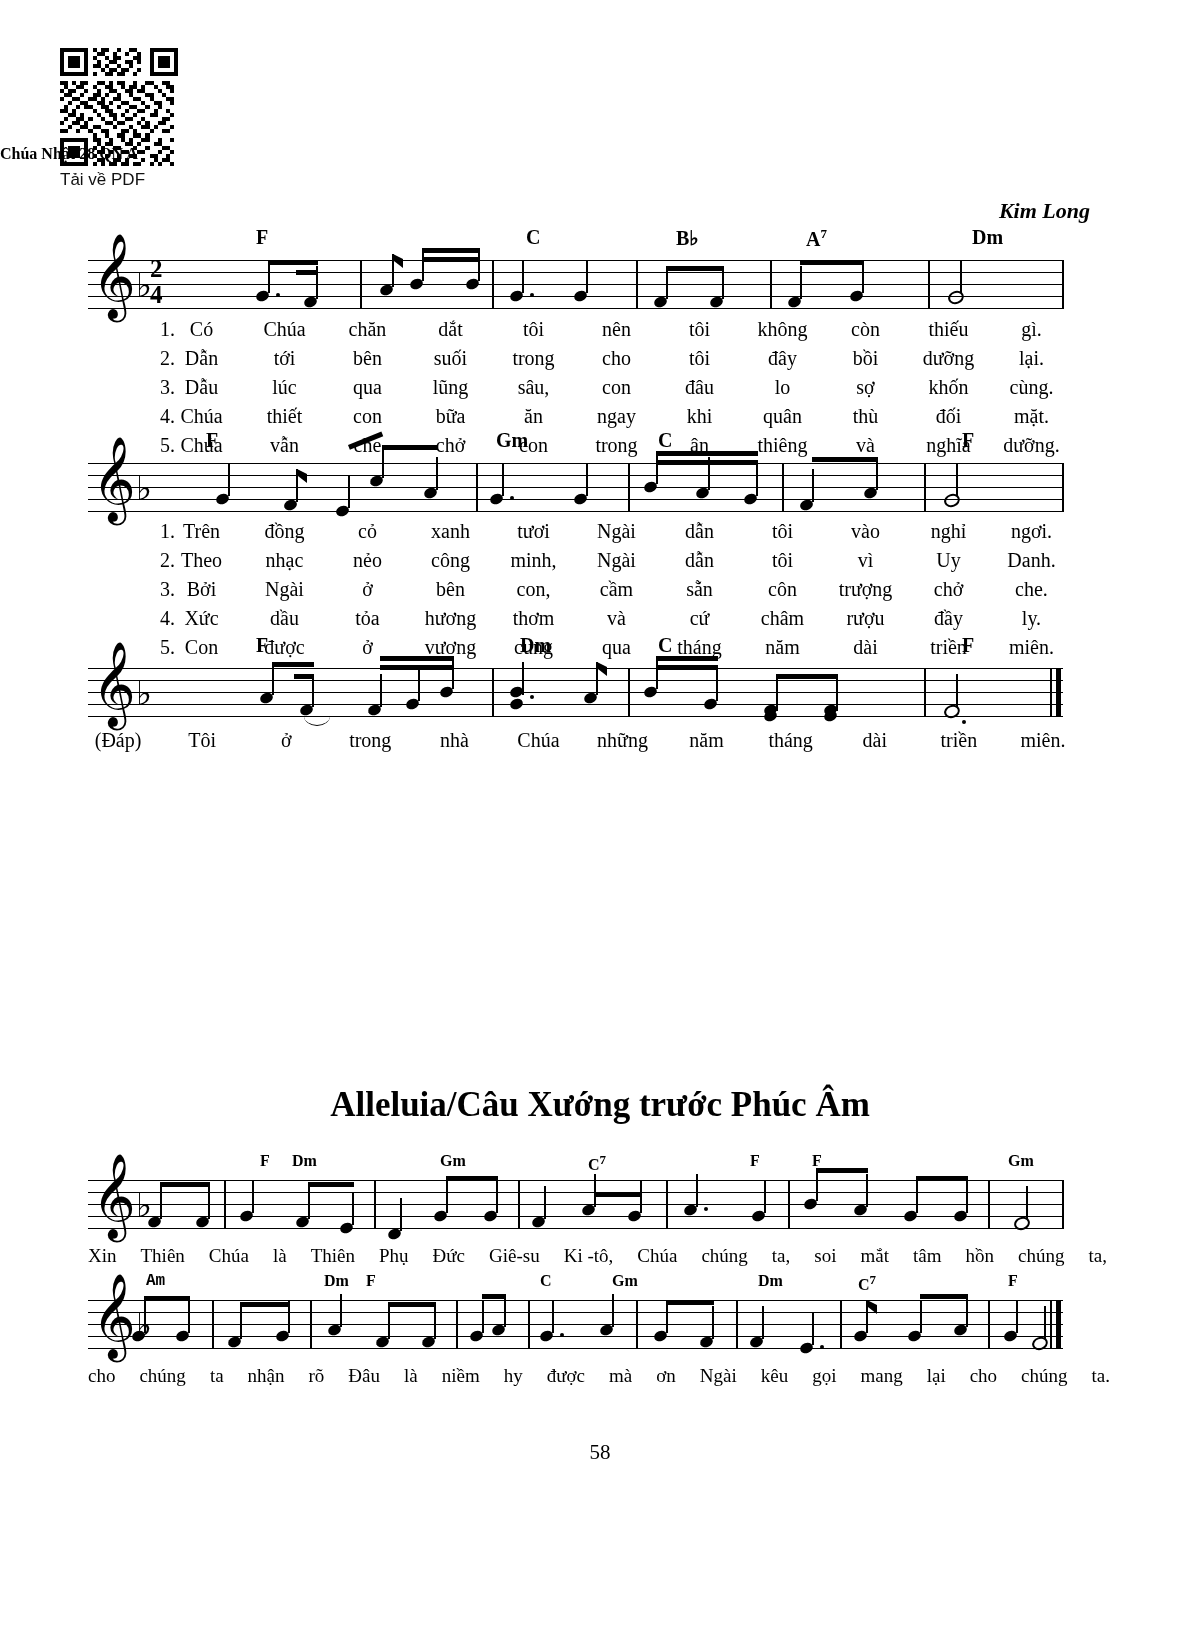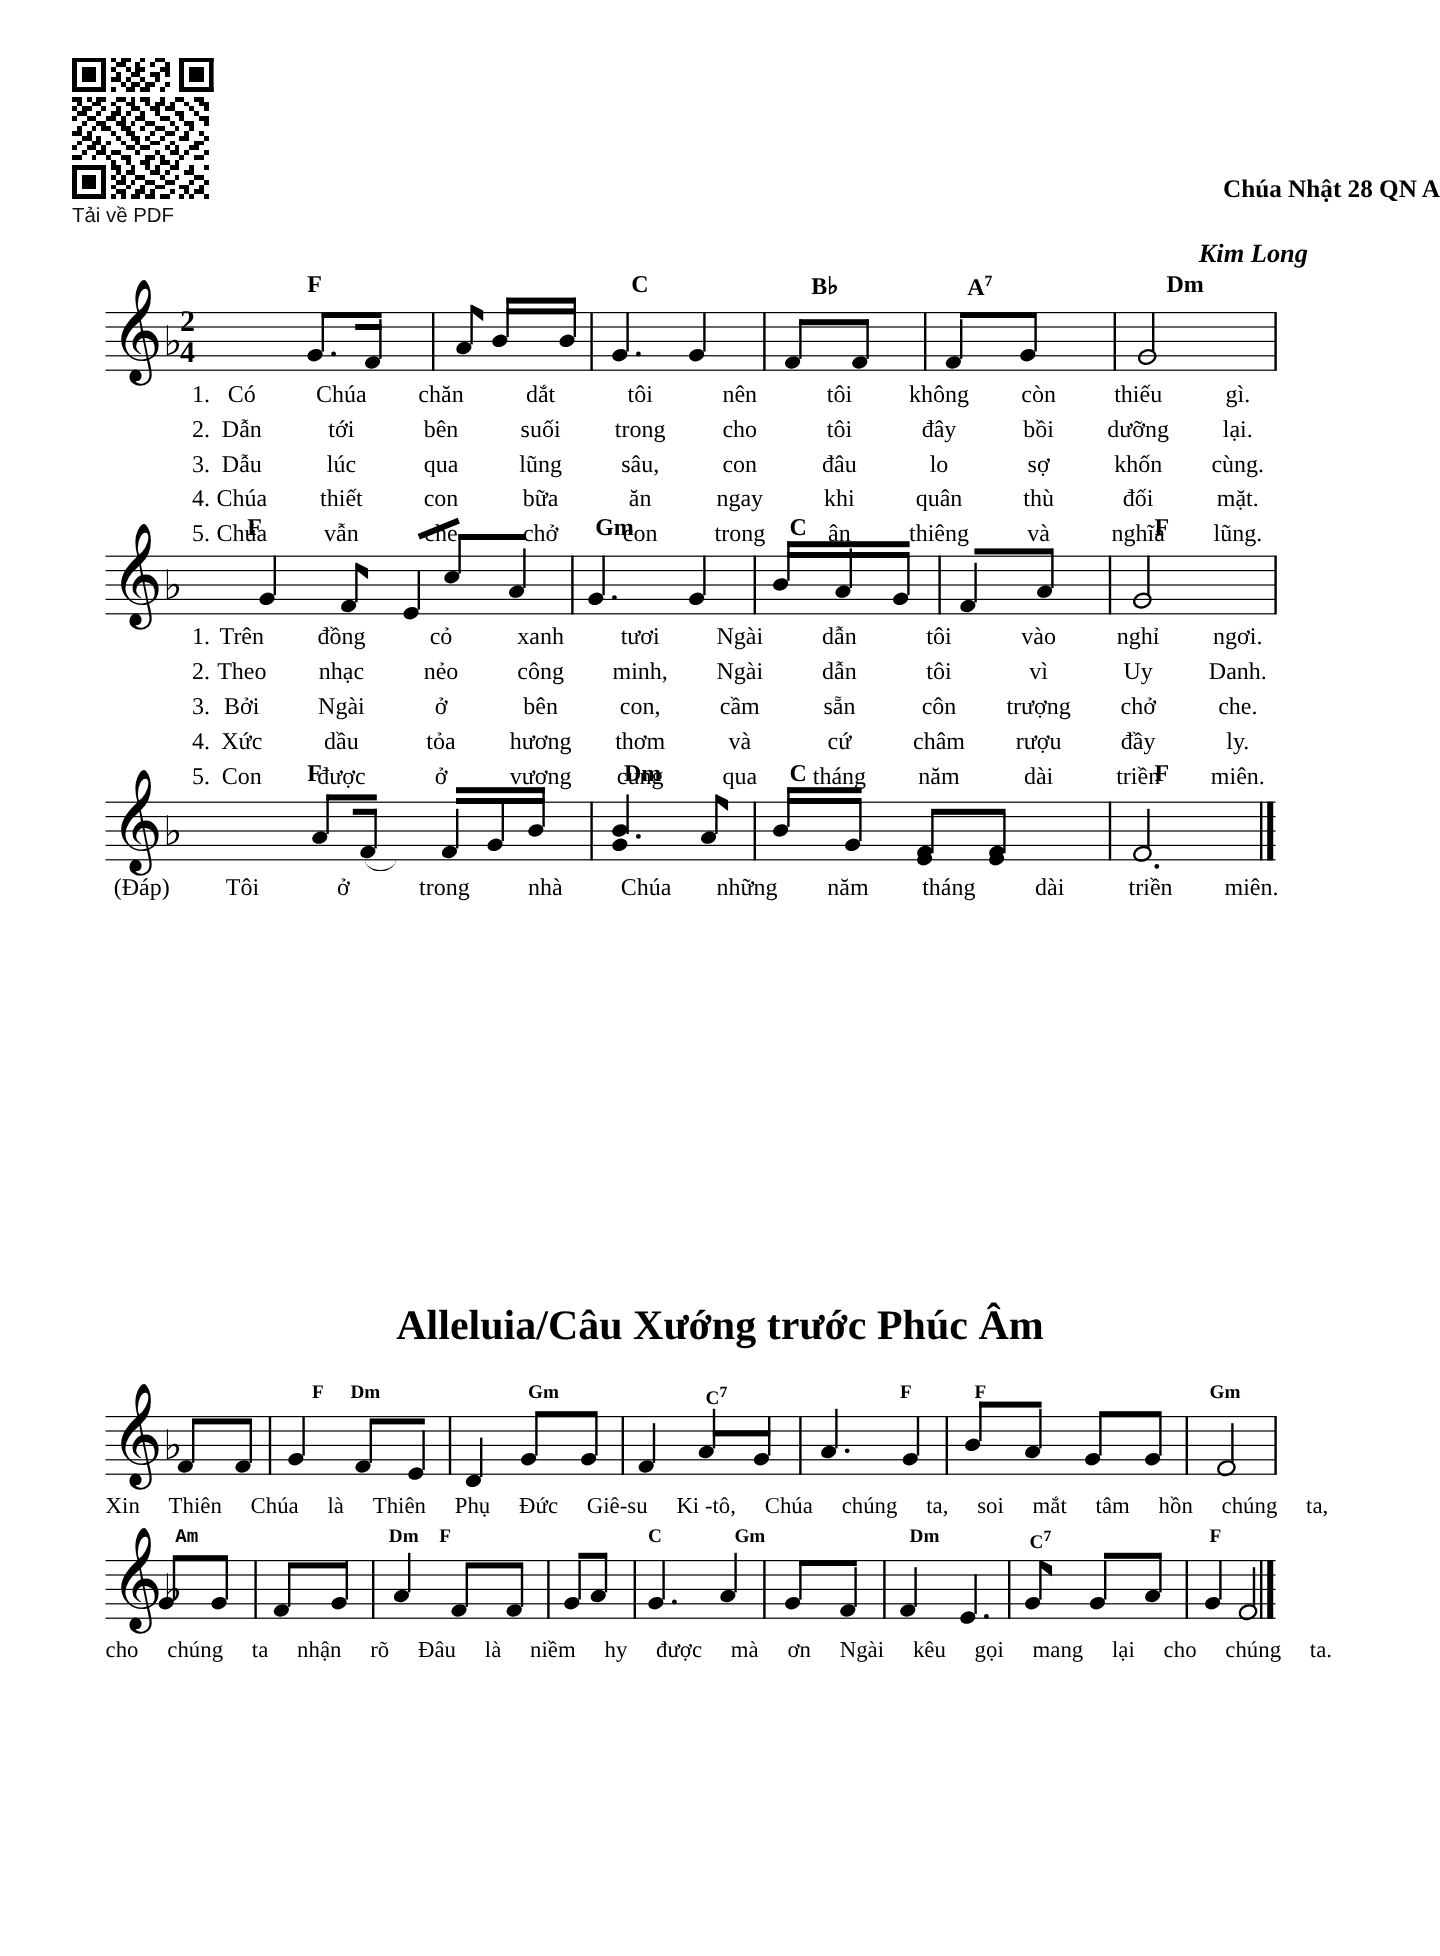--- a/index.html
+++ b/index.html
@@ -51,22 +51,22 @@
     text-align: center;
     font-size: 36px;
     font-weight: bold;
     letter-spacing: .3px;
   }
   .subtitle {
     position: absolute;
     top: 145px;
     left: 0;
     width: 1200px;
-    text-align: right;
-    font-size: 21px;
+    text-align: left;
+    font-size: 16px;
     font-weight: bold;
   }
   .composer {
     position: absolute;
     top: 198px;
     right: 110px;
     font-size: 22px;
     font-weight: bold;
     font-style: italic;
   }
@@ -584,21 +584,21 @@
         <span>Chúa</span>
           <span>vẫn</span>
         <span>che</span>
           <span>chở</span>
         <span>con</span>
           <span>trong</span>
         <span>ân</span>
           <span>thiêng</span>
         <span>và</span>
           <span>nghĩa</span>
-        <span>lũng.</span>
+        <span>dưỡng.</span>
       </div>
     </div>
   </div>
 
   <div class="system" style="top:463px;">
     <div class="staff">
       <div class="line"></div>
         <div class="line"></div>
         <div class="line"></div>
         <div class="line"></div>
@@ -1022,14 +1022,15 @@
         <span>kêu</span>
       <span>gọi</span>
         <span>mang</span>
       <span>lại</span>
         <span>cho</span>
       <span>chúng</span>
         <span>ta.</span>
     </div>
   </div>
 
+  <div class="page-number">58</div>
 
 </div>
 
 </body></html>

